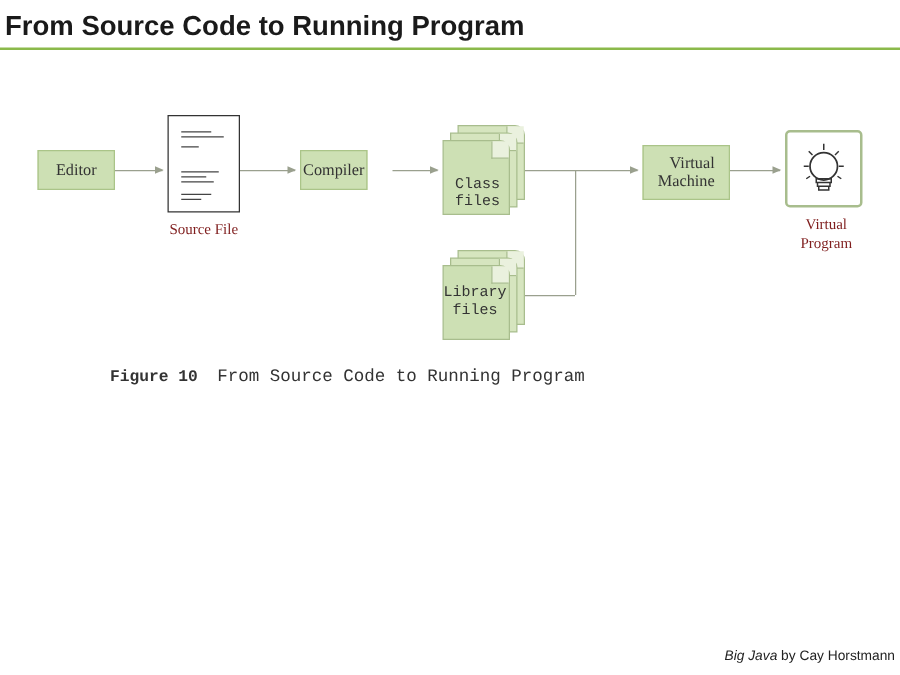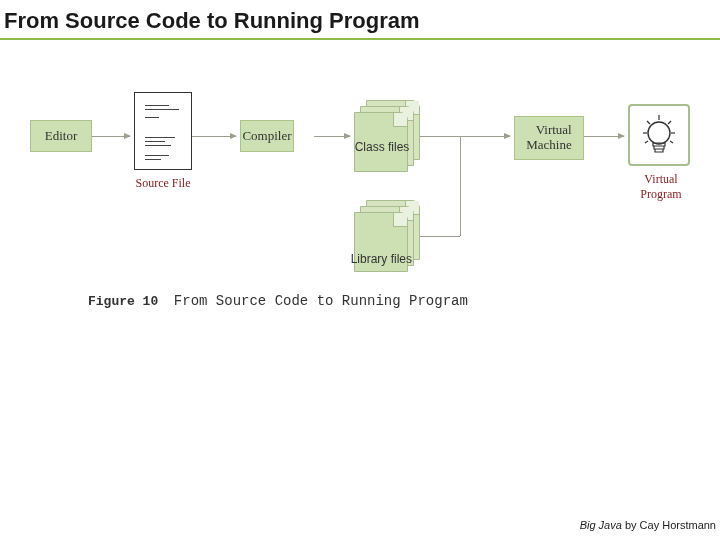--- a/index.html
+++ b/index.html
@@ -83,21 +83,21 @@
   }
   .caption {
     position: absolute;
     font-family: Georgia, serif;
     font-size: 12px;
     color: #7f1d1d;
     text-align: center;
   }
   .stack-label {
     position: absolute;
-    font-family: Liberation Sans, sans-serif;
+    font-family: Liberation Mono, monospace;
     font-size: 12px;
     color: #333;
     width: 64px;
     text-align: center;
   }
   .arrow {
     position: absolute;
     height: 1px;
     background: #9aa08e;
   }
@@ -187,21 +187,21 @@
   <div class="doc-stack" style="left:354px; top:160px;">
     <div class="doc" style="left:12px; top:0;">
         <div class="fold"></div>
       </div>
     <div class="doc" style="left:6px; top:6px;">
         <div class="fold"></div>
       </div>
     <div class="doc front" style="left:0; top:12px;">
         <div class="fold"></div>
       </div>
-    <div class="stack-label" style="left:-6px; top:52px;text-align:right;">Library files</div>
+    <div class="stack-label" style="left:-6px; top:27px;">Library files</div>
   </div>
 
   <div class="hline" style="left:420px; top:96px; width:40px;"></div>
 
   <div class="hline" style="left:420px; top:196px; width:40px;"></div>
   <div class="vline" style="left:460px; top:96px; height:100px;"></div>
   <div class="arrow" style="left:460px; top:96px; width:50px;"></div>
 
   <div class="box" style="left:514px; top:76px; width:70px; height:44px; white-space:pre-line;">Virtual
 Machine</div>

